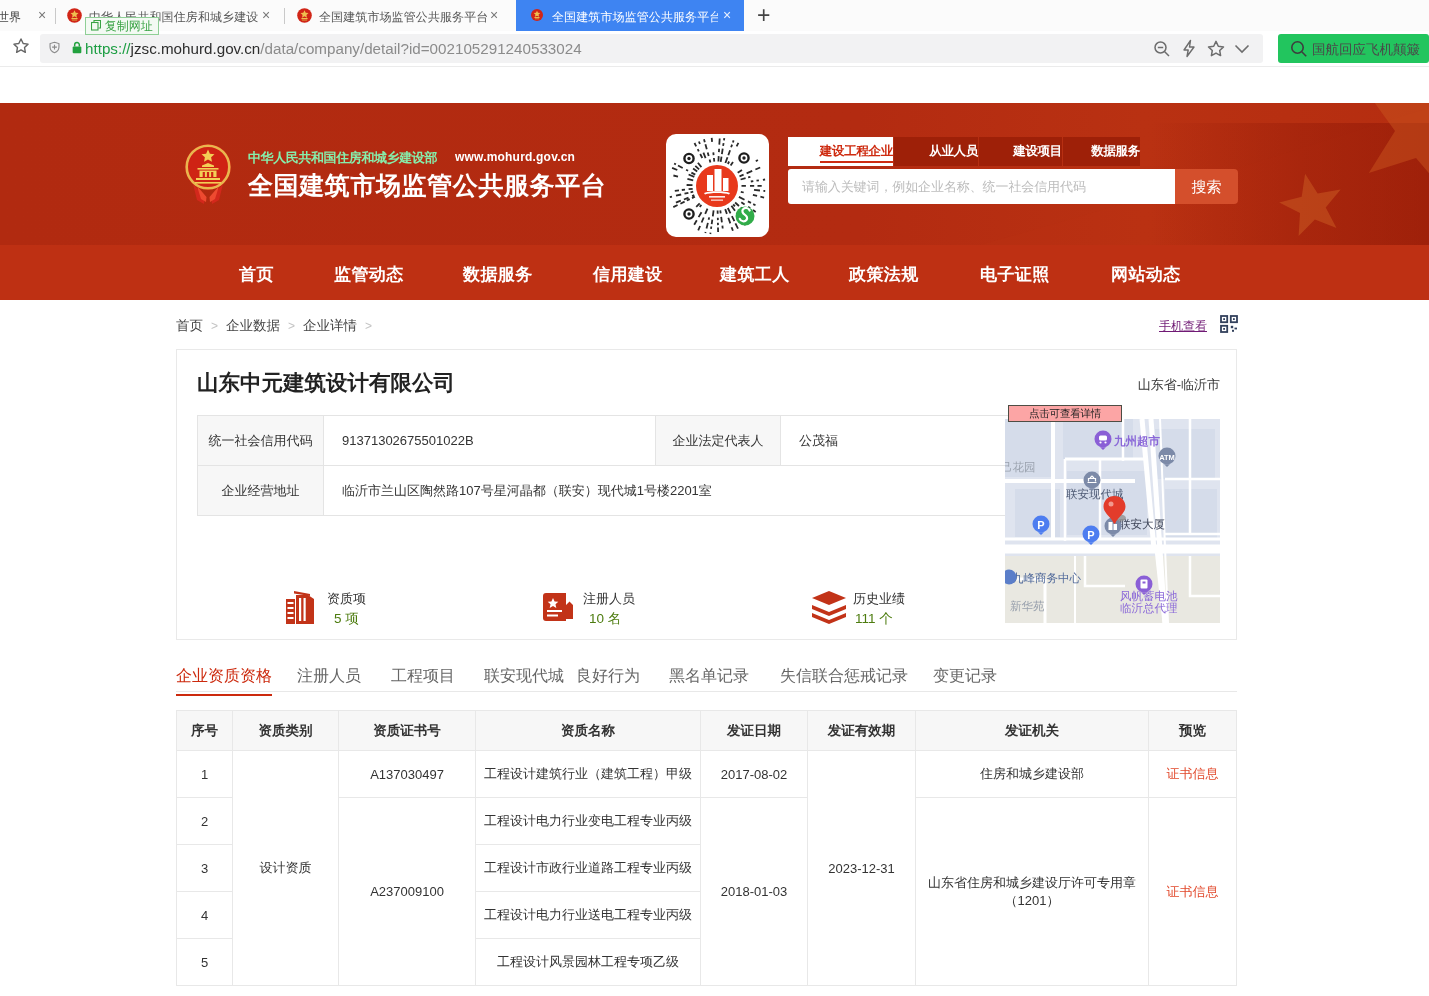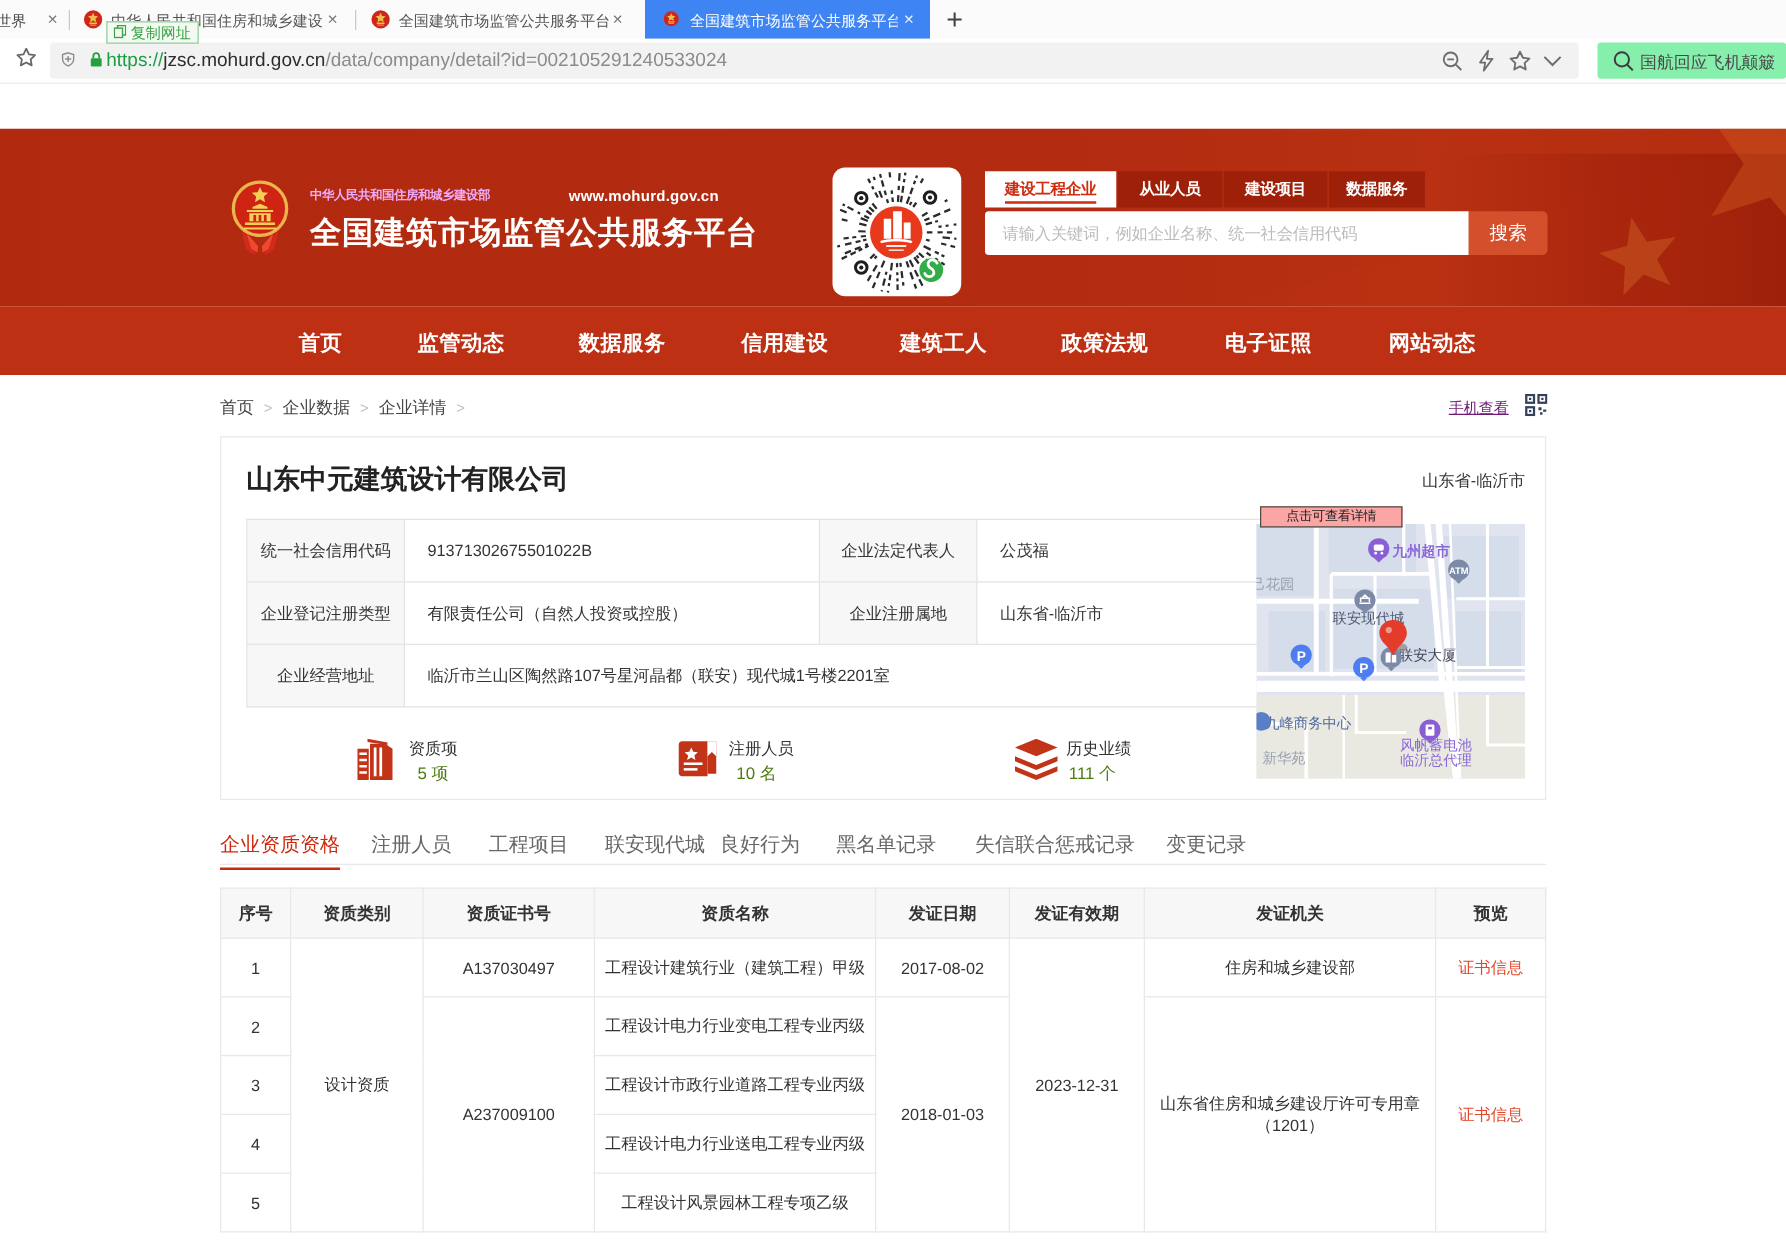--- a/index.html
+++ b/index.html
@@ -11,32 +11,32 @@
 #tabbar{position:absolute;left:0;top:0;width:1429px;height:31px;background:#fbfbfb;}
 .tabsep{position:absolute;top:8px;width:1px;height:16px;background:#c9c9c9;}
 .tabtxt{position:absolute;top:9px;font-size:12px;color:#4a4a4a;white-space:nowrap;overflow:hidden;letter-spacing:0.1px;}
 .tabx{position:absolute;top:7px;font-size:14px;color:#777;}
 .fav{position:absolute;top:7px;width:17px;height:17px;}
 #activetab{position:absolute;left:516px;top:0;width:228px;height:31px;background:#3e84f2;color:#fff;}
 #plusbtn{position:absolute;left:757px;top:2px;font-size:23px;color:#444;font-weight:300;}
 #tooltip{position:absolute;left:85px;top:17px;width:74px;height:18px;background:#f3faf3;border:1px solid #8fcf96;font-size:12px;color:#3aa345;line-height:17px;text-align:center;z-index:5;}
 #urlrow{position:absolute;left:0;top:31px;width:1429px;height:36px;background:#fff;border-bottom:1px solid #ebebeb;}
 #urlpill{position:absolute;left:40px;top:3px;width:1223px;height:29px;background:#f2f2f3;border-radius:3px;}
-#newspill{position:absolute;left:1278px;top:3px;width:151px;height:29px;background:#86efac;border-radius:3px;font-size:13.5px;color:#4a4a4a;white-space:nowrap;overflow:hidden;}
+#newspill{position:absolute;left:1278px;top:3px;width:151px;height:29px;background:#22c55e;border-radius:3px;font-size:13.5px;color:#4a4a4a;white-space:nowrap;overflow:hidden;}
 .urltext{position:absolute;top:6px;font-size:15.2px;white-space:nowrap;}
 
 
 #redhead{position:absolute;left:0;top:103px;width:1429px;height:142px;background:#b22a11;overflow:hidden;}
 #rednav{position:absolute;left:0;top:245px;width:1429px;height:55px;background:#be3013;overflow:hidden;}
 .navitem{position:absolute;top:18px;font-size:17px;font-weight:bold;color:#fff;letter-spacing:0.4px;white-space:nowrap;}
 #bigtitle{position:absolute;left:248px;top:66px;font-size:25px;font-weight:bold;color:#fff;letter-spacing:0.6px;white-space:nowrap;}
-#subtitle{position:absolute;left:248px;top:46px;font-size:10px;font-weight:bold;color:#f0abfc;letter-spacing:-0.4px;white-space:nowrap;}
+#subtitle{position:absolute;left:248px;top:46px;font-size:13px;font-weight:bold;color:#86efac;letter-spacing:-0.4px;white-space:nowrap;}
 #wwwtxt{position:absolute;left:455px;top:47px;font-size:12px;font-weight:bold;color:#fff;letter-spacing:0.2px;}
 #qrbox{position:absolute;left:666px;top:31px;width:103px;height:103px;background:#fff;border-radius:10px;}
-.stab{position:absolute;top:34px;height:29px;font-size:12.5px;font-weight:bold;color:#fff;text-align:center;line-height:29px;background:#9e2008;letter-spacing:-0.3px;}
+.stab{position:absolute;top:34px;height:29px;font-size:12.5px;font-weight:bold;color:#fff;text-align:right;line-height:29px;background:#9e2008;letter-spacing:-0.3px;}
 #stab1{left:788px;width:105px;background:#fff;color:#ce2b10;}
 #stab1 u{text-decoration:none;border-bottom:2px solid #ce2b10;padding-bottom:3px;}
 #sinput{position:absolute;left:788px;top:66px;width:387px;height:35px;background:#fff;border-radius:3px 0 0 3px;font-size:13px;color:#bcbcbc;line-height:35px;padding-left:14px;white-space:nowrap;letter-spacing:-0.1px;}
 #sbtn{position:absolute;left:1175px;top:66px;width:63px;height:35px;background:#d44f2c;border-radius:0 4px 4px 0;font-size:15px;color:#fff;text-align:center;line-height:35px;}
 
 
 .crumb{position:absolute;top:317px;font-size:13.5px;color:#454545;}
 .carrow{color:#c3c3c3;font-size:12px;margin:0 8px;}
 
 
@@ -252,26 +252,20 @@
   <div id="card">
     <div id="cname">山东中元建筑设计有限公司</div>
     <div id="cregion">山东省-临沂市</div>
     <table class="info">
       <tbody>
           <tr>
         <td class="lbl">统一社会信用代码</td>
             <td class="val" style="width:332px;">91371302675501022B</td>
         <td class="lbl" style="width:125px;">企业法定代表人</td>
             <td class="val" style="width:299px;">公茂福</td>
-      </tr>
-      <tr>
-        <td class="lbl">企业登记注册类型</td>
-            <td class="val">有限责任公司（自然人投资或控股）</td>
-        <td class="lbl">企业注册属地</td>
-            <td class="val">山东省-临沂市</td>
       </tr>
       <tr>
         <td class="lbl">企业经营地址</td>
             <td class="val" colspan="3">临沂市兰山区陶然路107号星河晶都（联安）现代城1号楼2201室</td>
       </tr>
     </tbody>
       </table>
     <svg style="position:absolute;left:107px;top:241px;" width="36" height="33" viewBox="0 0 36 33">
 <g fill="#c23318">
           <path d="M12 4h12v29H12z"></path>

